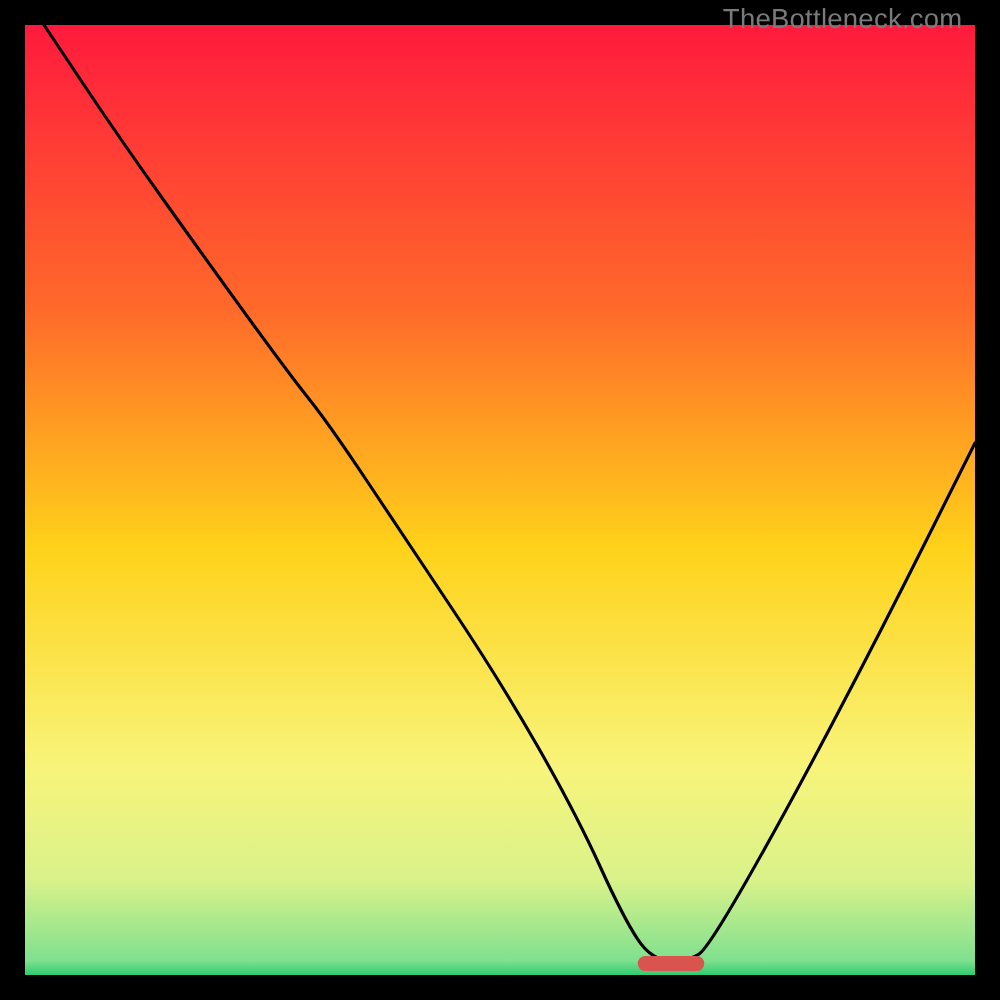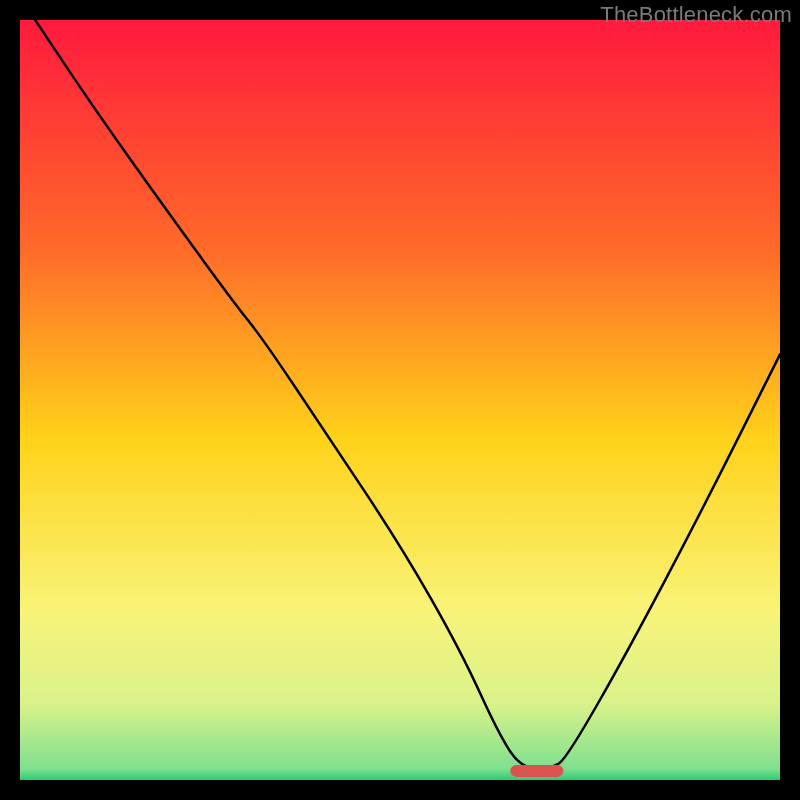--- a/index.html
+++ b/index.html
@@ -22,21 +22,21 @@
   .plot {
     position: absolute;
     left: 0;
     top: 0;
     width: 760px;
     height: 760px;
   }
   .watermark {
     position: absolute;
     top: 2px;
-    right: 8px;
+    right: 30px;
     color: #7a7a7a;
     font-size: 22px;
     font-weight: 500;
     letter-spacing: 0.2px;
     z-index: 10;
   }
 </style>
 </head>
 <body>
 

